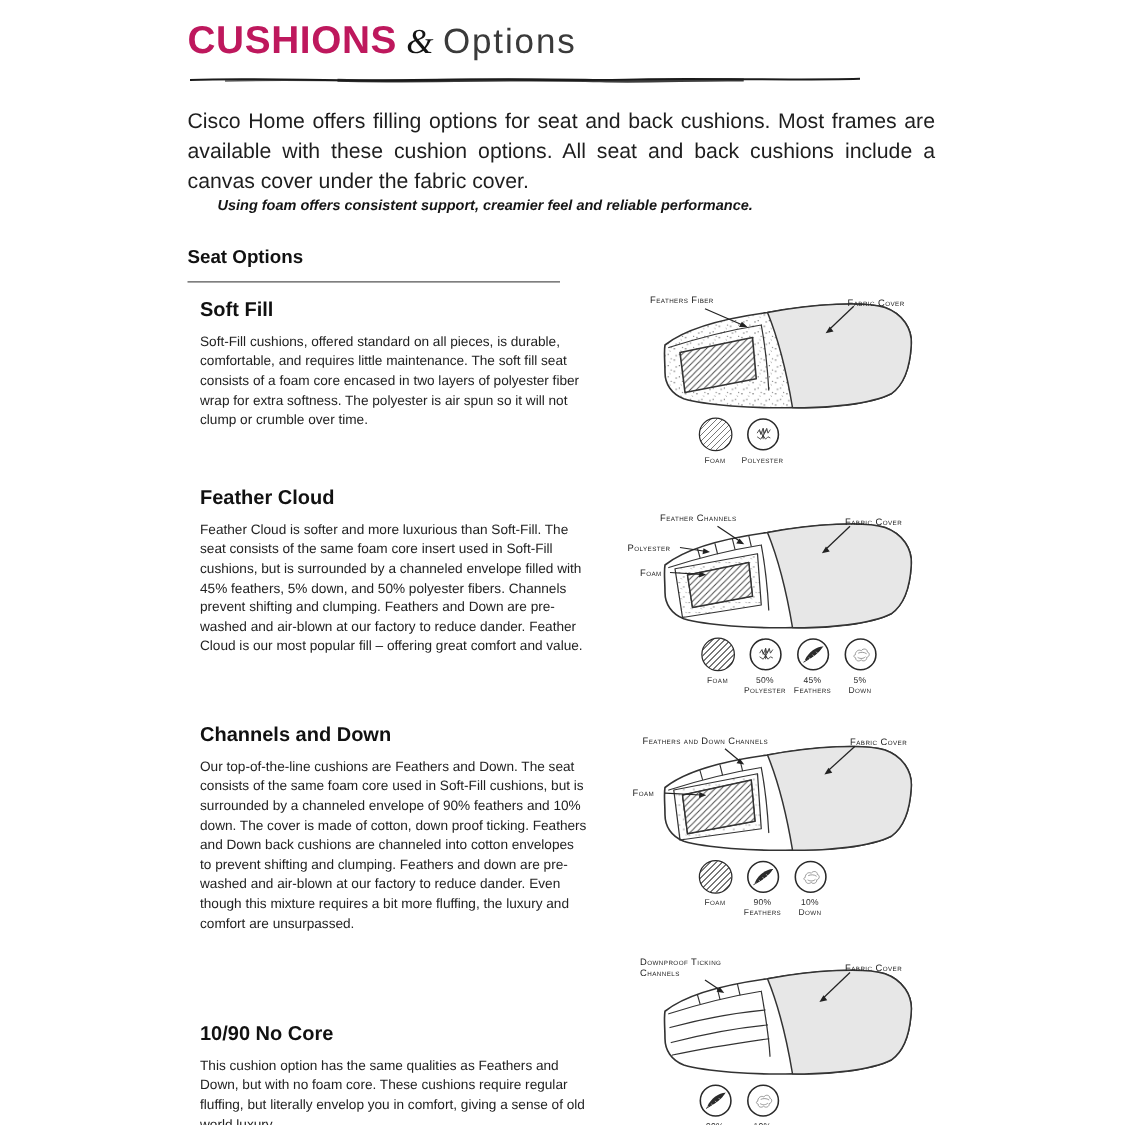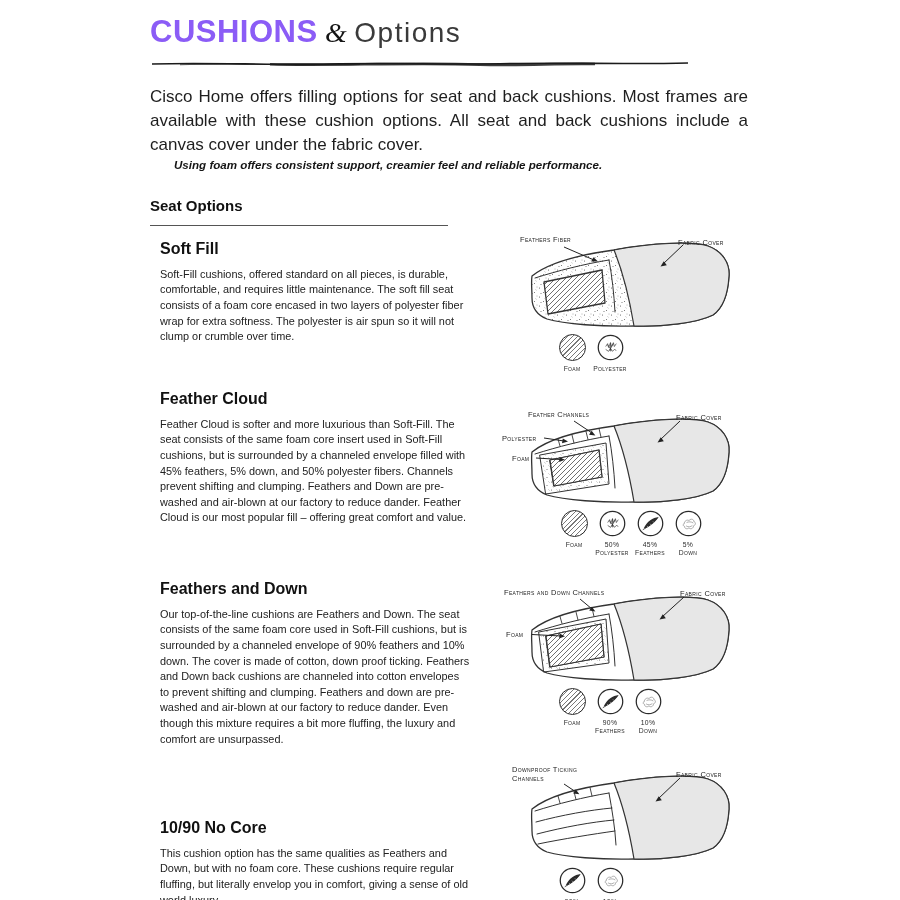--- a/index.html
+++ b/index.html
@@ -6,21 +6,21 @@
   html,body { margin:0; padding:0; background:#fff; }
   body {
     width:900px; height:900px; overflow:hidden;
     font-family:"Liberation Sans","DejaVu Sans",sans-serif;
     color:#1c1c1c;
   }
   .page { position:relative; width:900px; height:900px; padding:14px 152px 0 150px; }
 
   
   .title-row { white-space:nowrap; }
-  .t-main { font-size:31px; font-weight:700; letter-spacing:.5px; color:#8b5cf6; }
+  .t-main { font-size:31px; font-weight:700; letter-spacing:.5px; color:#be185d; }
   .t-amp  { font-family:"Liberation Serif","DejaVu Serif",serif; font-style:italic;
             font-size:28px; color:#141414; padding:0 3px; }
   .t-sub  { font-size:28px; font-weight:400; letter-spacing:1.5px; color:#3a3a3a; }
   .squiggle { margin-top:9px; display:block; }
 
   .intro { margin-top:17px; width:598px; font-size:17px; line-height:1.42;
            text-align:justify; color:#1e1e1e; }
   .intro-em { width:598px; font-size:11.6px; line-height:1.42; font-weight:700;
               font-style:italic; color:#151515;margin-left:24px; }
 
@@ -208,21 +208,21 @@
           </span>
           <div class="leg-l1">5%</div>
           <div class="leg-l2">Down</div>
         </div>
       </div>
     </div>
   </div>
 
   <div class="section section-3">
     <div class="sec-text">
-      <div class="sec-h">Feathers and Down</div>
+      <div class="sec-h">Channels and Down</div>
       <div class="sec-body">Our top-of-the-line cushions are Feathers and Down. The seat consists of the same foam core used in Soft-Fill cushions, but is surrounded by a channeled envelope of 90% feathers and 10% down. The cover is made of cotton, down proof ticking. Feathers and Down back cushions are channeled into cotton envelopes to prevent shifting and clumping. Feathers and down are pre-washed and air-blown at our factory to reduce dander. Even though this mixture requires a bit more fluffing, the luxury and comfort are unsurpassed.</div>
     </div>
     <div class="diagram d3">
       <svg class="cushion-svg" viewBox="0 0 248 100">
         <defs>
           <pattern id="s3-stip" width="8" height="8" patternUnits="userSpaceOnUse">
             <circle cx="1.5" cy="2" r=".5" fill="#555"></circle>
               <circle cx="5" cy="5.5" r=".5" fill="#555"></circle>
             <path d="M6.5,1.5 l1,1" stroke="#555" stroke-width=".45"></path>
           </pattern>
@@ -237,21 +237,21 @@
         <path class="sketch" d="M37,46 L104,33 L107,77 L42,86 Z M44,50 L99,38 L102,71 L48,81 Z" fill="url(#s3-stip)" fill-rule="evenodd" stroke-width="1"></path>
         <path d="M44,50 L99,38 L102,71 L48,81 Z" fill="#fff" stroke="none"></path>
         <path class="sketch" d="M44,50 L99,38 L102,71 L48,81 Z" fill="url(#s3-hatch)" stroke-width="1.2"></path>
         <line class="arrow-line" x1="78" y1="13" x2="90" y2="23"></line>
         <polygon class="arrow-head" points="93.4,25.6 87.2,24.6 89.8,20.8"></polygon>
         <line class="arrow-line" x1="182" y1="11" x2="160" y2="31"></line>
         <polygon class="arrow-head" points="157.5,33.5 163.8,32.2 160.8,28.2"></polygon>
         <line class="arrow-line" x1="30" y1="48.5" x2="59" y2="50"></line>
         <polygon class="arrow-head" points="63,50.2 57.2,52.4 57.5,47.6"></polygon>
       </svg>
-      <div class="callout nowrap" style="left:2px;top:2px;">Feathers and Down Channels</div>
+      <div class="callout nowrap" style="left:12px;top:2px;">Feathers and Down Channels</div>
       <div class="callout nowrap" style="left:178px;top:3px;">Fabric Cover</div>
       <div class="callout nowrap" style="left:4px;top:44px;">Foam</div>
       <div class="legend">
         <div class="leg">
           <span class="leg-ic sw-foam"></span>
           <div class="leg-l1">Foam</div>
           <div class="leg-l2"></div>
         </div>
         <div class="leg">
           <span class="leg-ic">

